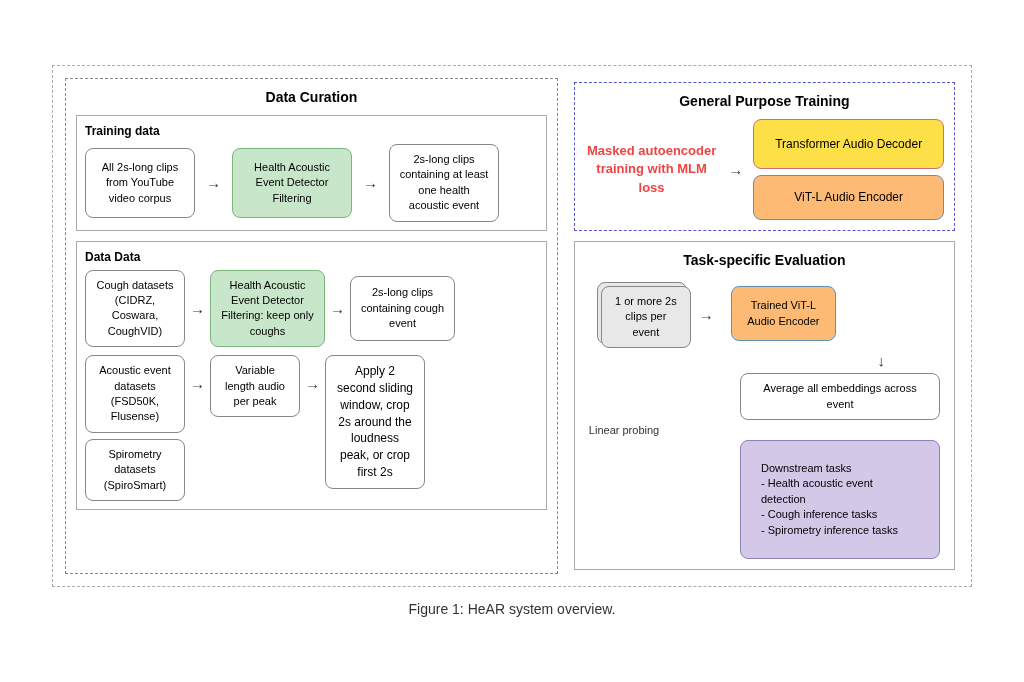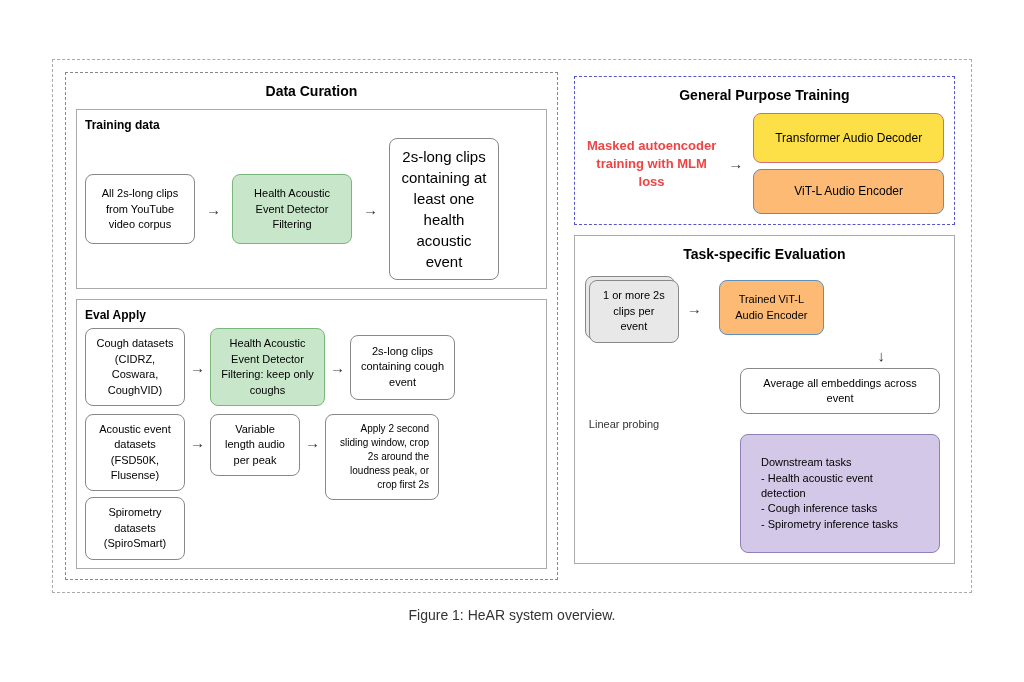--- a/index.html
+++ b/index.html
@@ -121,26 +121,26 @@
     <div style="flex:1.05; border:1.5px dashed #888; padding:10px; position:relative;">
       <div class="section-title">Data Curation</div>
 
       <div style="border:1.5px solid #aaa; padding:8px; margin-bottom:10px;">
         <div class="subsection-label">Training data</div>
         <div style="display:flex; align-items:center; gap:11px;">
           <div class="box" style="width:110px; min-height:70px; font-size:11px;">All 2s-long clips from YouTube video corpus</div>
           <div class="arr">→</div>
           <div class="box box-green" style="width:120px; min-height:70px; font-size:11px;">Health Acoustic Event Detector Filtering</div>
           <div class="arr">→</div>
-          <div class="box" style="width:110px; min-height:70px; font-size:15px;">2s-long clips containing at least one health acoustic event</div>
+          <div class="box" style="width:110px; min-height:70px; font-size:11px;">2s-long clips containing at least one health acoustic event</div>
         </div>
       </div>
 
       <div style="border:1.5px solid #aaa; padding:8px;">
-        <div class="subsection-label">Eval Apply</div>
+        <div class="subsection-label">Data Data</div>
 
         <div style="display:flex; align-items:center; gap:5px; margin-bottom:8px;">
           <div class="box" style="width:100px; min-height:65px; font-size:11px;">Cough datasets (CIDRZ, Coswara, CoughVID)</div>
           <div class="arr">→</div>
           <div class="box box-green" style="width:115px; min-height:65px; font-size:11px;">Health Acoustic Event Detector Filtering: keep only coughs</div>
           <div class="arr">→</div>
           <div class="box" style="width:105px; min-height:65px; font-size:11px;">2s-long clips containing cough event</div>
         </div>
 
         <div style="display:flex; gap:5px;">
@@ -156,21 +156,21 @@
 
           <div style="display:flex; flex-direction:column; justify-content:flex-start;">
             <div class="box" style="width:90px; min-height:60px; font-size:11px;">Variable length audio per peak</div>
           </div>
 
           <div style="display:flex; flex-direction:column; justify-content:flex-start; padding-top:20px;">
             <div class="arr">→</div>
           </div>
 
           <div style="display:flex; flex-direction:column; justify-content:flex-start;">
-            <div class="box" style="width:114px; min-height:60px; font-size:10px;text-align:right;">Apply 2 second sliding window, crop 2s around the loudness peak, or crop first 2s</div>
+            <div class="box" style="width:100px; min-height:60px; font-size:12px;">Apply 2 second sliding window, crop 2s around the loudness peak, or crop first 2s</div>
           </div>
         </div>
       </div>
     </div>
 
     <div style="flex:0.85; display:flex; flex-direction:column; gap:10px; padding:4px;">
 
       <div style="border:1.5px dashed #5555cc; padding:10px;">
         <div class="section-title">General Purpose Training</div>
         <div style="display:flex; align-items:center; gap:10px;">
@@ -180,21 +180,21 @@
             <div class="box box-red" style="min-height:50px; font-size:12px;">Transformer Audio Decoder</div>
             <div class="box box-blue" style="min-height:45px; font-size:12px;">ViT-L Audio Encoder</div>
           </div>
         </div>
       </div>
 
       <div style="border:1.5px solid #aaa; padding:10px;">
         <div class="section-title">Task-specific Evaluation</div>
         <div style="display:flex; gap:8px; align-items:flex-start;">
 
-          <div class="stacked-box" style="margin-left:4px; margin-top:8px;">
+          <div class="stacked-box" style="margin-left:16px; margin-top:8px;">
             <div class="box" style="width:90px; min-height:55px; font-size:11px; background:#e8e8e8;">1 or more 2s clips per event</div>
           </div>
           <div class="arr" style="margin-top:28px;">→</div>
 
           <div style="display:flex; flex-direction:column; gap:4px; margin-top:8px;margin-left:9px;">
             <div class="box box-blue" style="width:105px; min-height:55px; font-size:11px;">Trained ViT-L Audio Encoder</div>
           </div>
         </div>
 
         <div style="display:flex; flex-direction:column; align-items:flex-end; margin-top:4px; padding-right:4px; gap:4px;">

